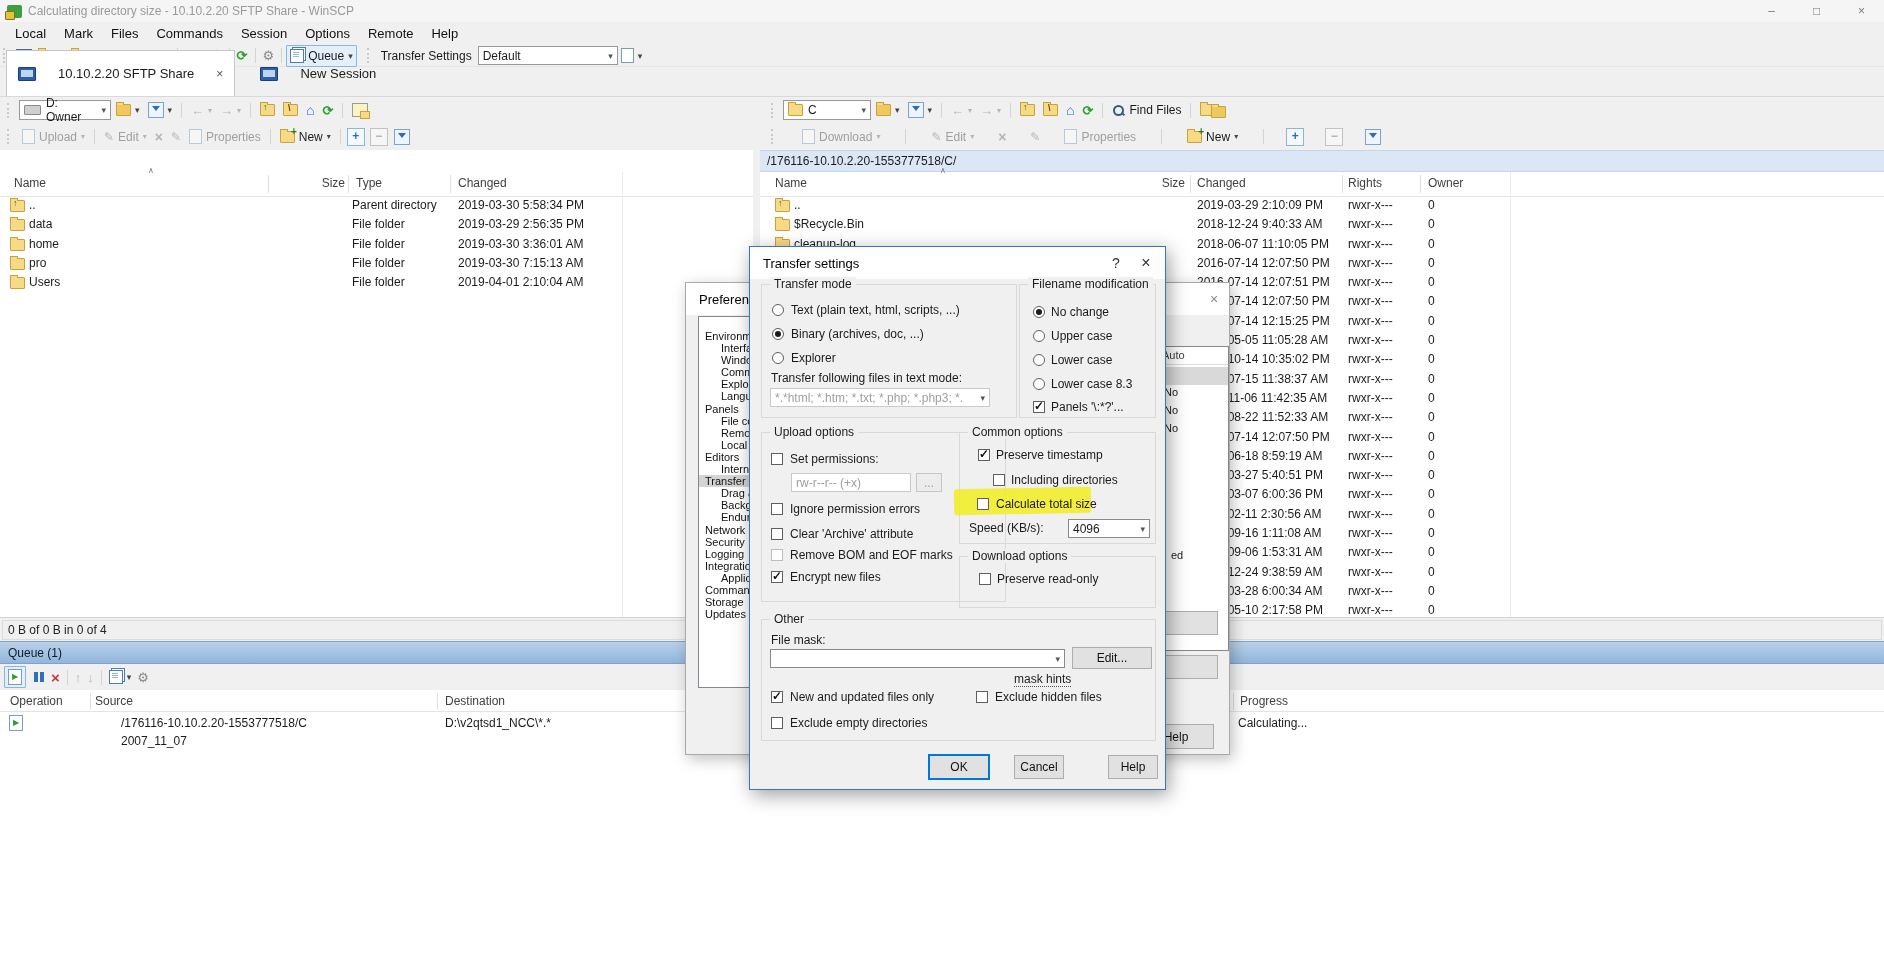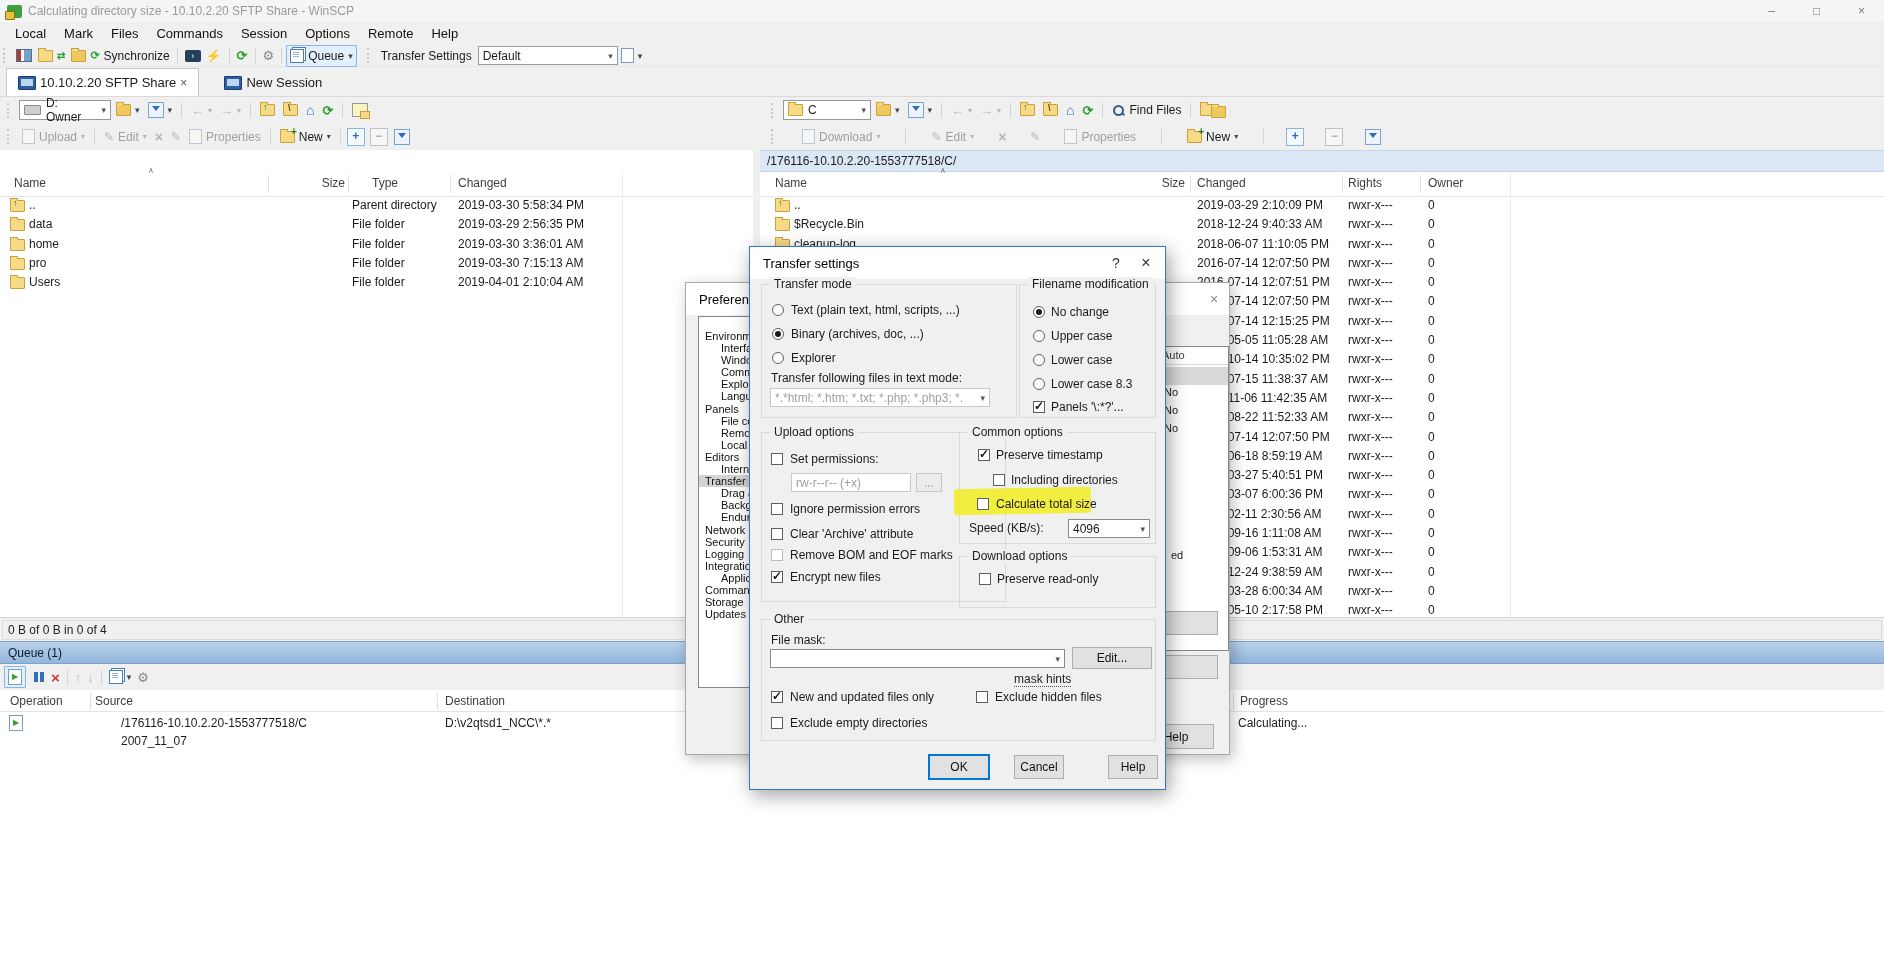--- a/index.html
+++ b/index.html
@@ -15,21 +15,21 @@
   .wbtn{width:45px;height:22px;display:flex;align-items:center;justify-content:center;color:#7c7c7c;font-size:12px}
   .menubar{position:absolute;left:0;top:22px;width:1884px;height:23px;background:#f0f0f0;display:flex;align-items:center;padding-left:6px;box-sizing:border-box}
   .menuitem{padding:0 9px;line-height:23px;font-size:13px;color:#111}
   .toolbar{position:absolute;left:0;top:45px;width:1884px;height:22px;background:#f0f0f0;display:flex;align-items:center;border-bottom:1px solid #e6e6e6;box-sizing:border-box}
   .tbtn{display:flex;align-items:center;height:20px;padding:0 3px;gap:4px}
   .tsep{width:1px;height:15px;background:#d4d4d4;margin:0 4px}
   .grip{width:5px;height:15px;border-left:2px dotted #c9c9c9;margin:0 3px}
   .toggled{background:#e3f0fb;border:1px solid #86b8e6;border-radius:1px}
   .tablabel{font-size:12px;color:#1b1b1b}
   .tabbar{position:absolute;left:0;top:67px;width:1884px;height:30px;background:#f0f0f0;display:flex;align-items:flex-end;padding-left:6px;box-sizing:border-box;border-bottom:1px solid #d9d9d9}
-  .tab{height:27px;display:flex;align-items:center;gap:4px;padding:0 11px;font-size:13px}
+  .tab{height:27px;display:flex;align-items:center;gap:22px;padding:9px 11px;font-size:13px}
   .tab.active{background:#fff;border:1px solid #c6c6c6;border-bottom:none}
   .monico{width:16px;height:12px;background:#2d5fa6;border:1px solid #1d3f70;border-radius:1px;position:relative}
   .monico::before{content:"";position:absolute;left:2px;top:2px;right:2px;bottom:3px;background:#bcd6f2}
   .tabx{color:#555;font-size:12px}
   
   .fico{width:13px;height:10px;background:#f6da85;border:1px solid #c9a23e;border-radius:1px;position:relative;display:inline-block}
   .fico::before{content:"";position:absolute;top:-3px;left:-1px;width:6px;height:2px;background:#f6da85;border:1px solid #c9a23e;border-bottom:none}
   .fico.parent-folder::after{content:"↑";position:absolute;left:2px;top:-3px;font-size:9px;font-weight:bold;color:#1f7a1f}
   .fico.open{background:#efc95e}
   .fico.newstar::after{content:"+";position:absolute;right:-3px;top:-6px;color:#1f7a1f;font-weight:bold;font-size:10px}
@@ -269,21 +269,21 @@
     <span class="tsep"></span>
     <span class="sqbtn">+</span>
     <span class="sqbtn off" style="margin-left:3px">−</span>
     <span class="filterico" style="margin-left:4px"></span>
   </div>
 
 
   <div class="abs" style="left:0;top:172px;width:753px;height:24px;background:#fff;border-bottom:1px solid #e4e4e4"></div>
   <span class="hdrcell" style="left:14px">Name</span>
   <span class="hdrcell" style="left:260px;width:85px;text-align:right">Size</span>
-  <span class="hdrcell" style="left:372px">Type</span>
+  <span class="hdrcell" style="left:356px">Type</span>
   <span class="hdrcell" style="left:458px">Changed</span>
   <span class="abs" style="left:148px;top:166px;font-size:8px;color:#777">∧</span>
   <span class="hsep" style="left:268px;top:175px;height:18px"></span>
   <span class="hsep" style="left:348px;top:175px;height:18px"></span>
   <span class="hsep" style="left:450px;top:175px;height:18px"></span>
   <span class="vline" style="left:622px;top:172px;height:446px"></span>
 
   <div class="abs" style="left:0;top:196px;width:753px">
 
       <div class="lrow">

